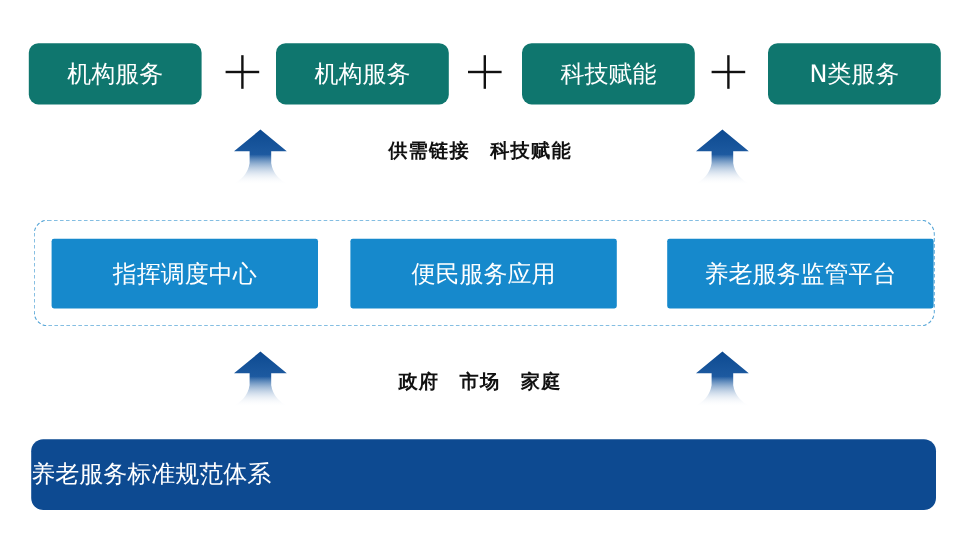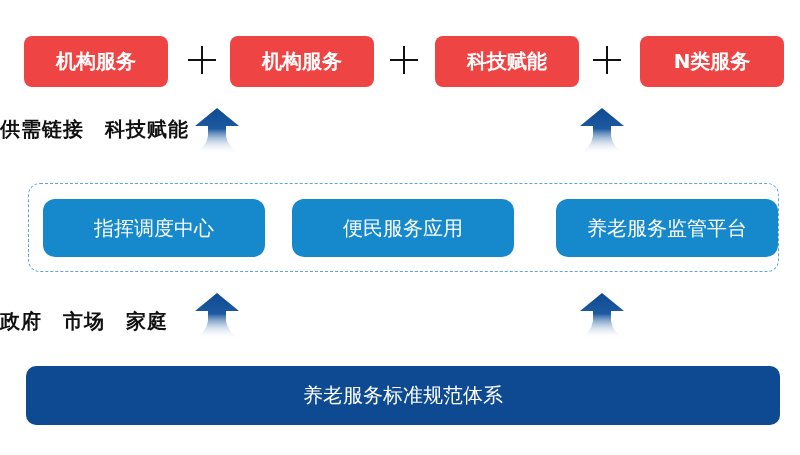--- a/index.html
+++ b/index.html
@@ -1,30 +1,30 @@
 <!DOCTYPE html>
 <html><head>
 <meta charset="utf-8">
 <style>
   html, body { margin:0; padding:0; }
   body { width:800px; height:455px; background:#ffffff; position:relative; overflow:hidden;
          font-family: "DejaVu Sans", "Liberation Sans", sans-serif; }
-  .green-box { position:absolute; top:36px; height:51px; width:144px; background:#ef4444;
-               border-radius:8px; color:#fff; font-size:20px; display:flex; align-items:center; justify-content:center;font-weight:bold; }
+  .green-box { position:absolute; top:36px; height:51px; width:144px; background:#0f766e;
+               border-radius:8px; color:#fff; font-size:20px; display:flex; align-items:center; justify-content:center; }
   .plus { position:absolute; top:44px; width:32px; height:32px; }
   .plus::before, .plus::after { content:""; position:absolute; background:#111; }
   .plus::before { left:2px; right:2px; top:15px; height:2px; }
   .plus::after { top:2px; bottom:2px; left:15px; width:2px; }
   .arrow { position:absolute; width:48px; height:48px; }
-  .mid-text { position:absolute; left:0; width:800px; text-align:left; font-size:20px; color:#111; font-weight:bold; letter-spacing:1px; }
+  .mid-text { position:absolute; left:0; width:800px; text-align:center; font-size:16px; color:#111; font-weight:bold; letter-spacing:1px; }
   .dashed { position:absolute; left:28px; top:183px; width:751px; height:89px; border:1.5px dashed #5ba8d8; border-radius:12px; box-sizing:border-box; }
-  .blue-box { position:absolute; top:199px; height:58px; width:222px; background:#1689cc; border-radius:12px;
+  .blue-box { position:absolute; top:199px; height:58px; width:222px; background:#1689cc; border-radius:2px;
               color:#fff; font-size:20px; display:flex; align-items:center; justify-content:center; }
   .bottom-bar { position:absolute; left:26px; top:366px; width:754px; height:59px; background:#0d4a91; border-radius:10px;
-                color:#fff; font-size:20px; display:flex; align-items:center; justify-content:center; }
+                color:#fff; font-size:20px; display:flex; align-items:center; }
 </style>
 </head>
 <body>
 
 <svg width="0" height="0" style="position:absolute">
   <defs>
     <linearGradient id="arrowGrad" x1="0" y1="0" x2="0" y2="1">
       <stop offset="0" stop-color="#0d4a91"></stop>
       <stop offset="0.45" stop-color="#1d5aa0"></stop>
       <stop offset="1" stop-color="#ffffff" stop-opacity="0"></stop>

